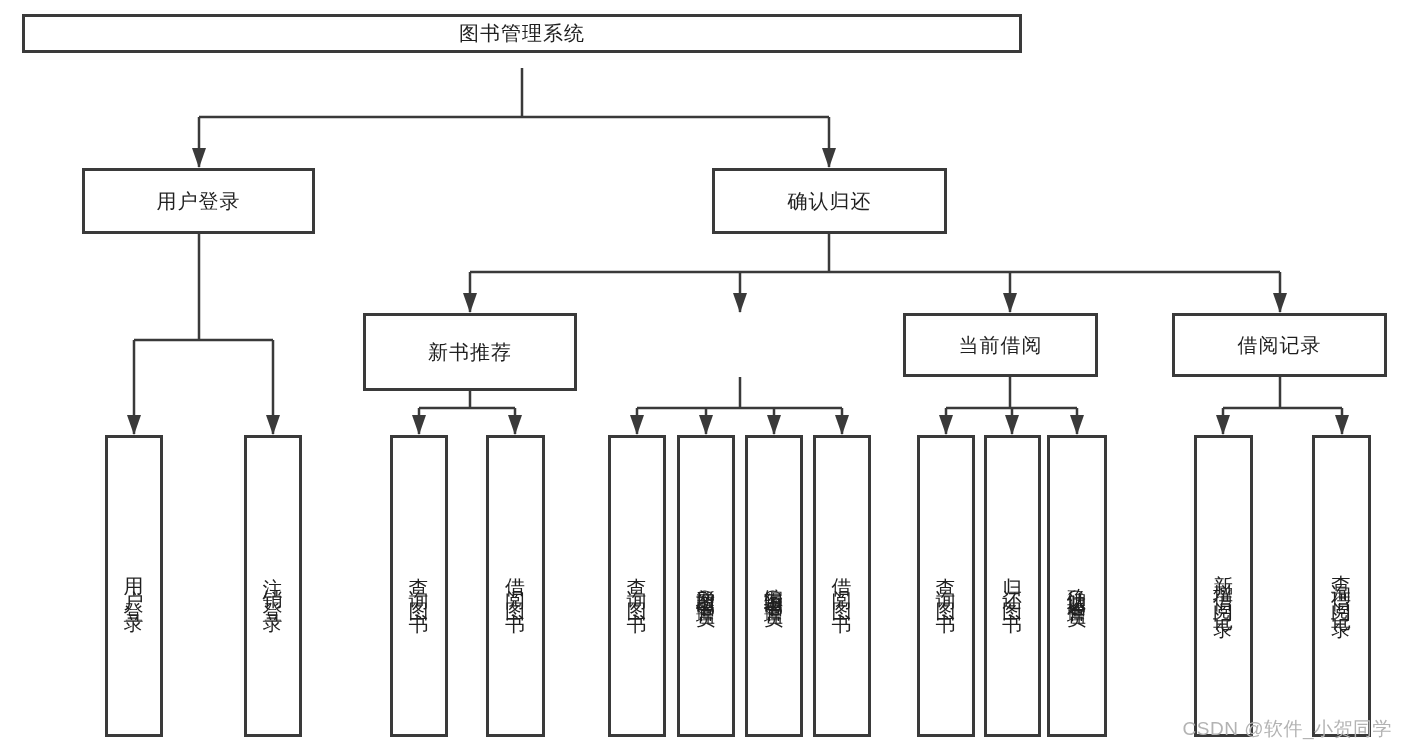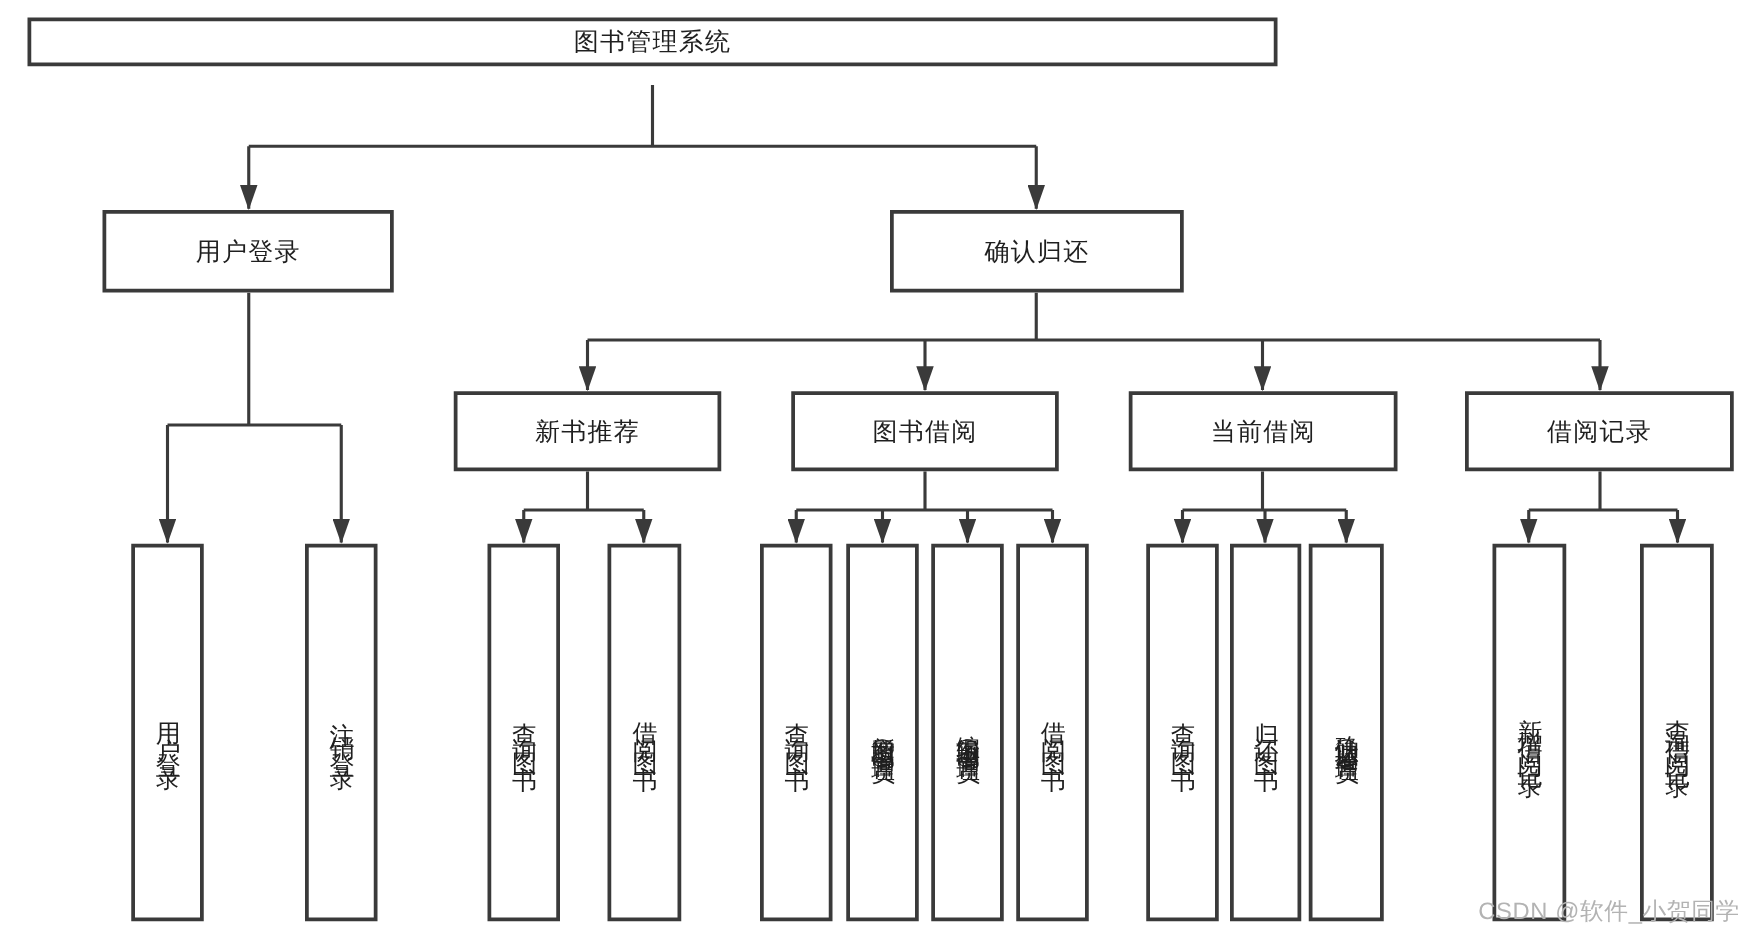--- a/index.html
+++ b/index.html
@@ -93,23 +93,22 @@
     <path d="M1280,377 V408 M1223,408 H1342"></path>
     <line x1="1223" y1="408" x2="1223" y2="434" marker-end="url(#arrow)"></line>
     <line x1="1342" y1="408" x2="1342" y2="434" marker-end="url(#arrow)"></line>
   </svg>
 
   <div class="node" style="left:22px;top:14px;width:1000px;height:39px">图书管理系统</div>
 
   <div class="node" style="left:82px;top:168px;width:233px;height:66px">用户登录</div>
   <div class="node" style="left:712px;top:168px;width:235px;height:66px">确认归还</div>
 
-  <div class="node" style="left:363px;top:313px;width:214px;height:64px">新书推荐</div>
-  <div class="node" style="left:633px;top:313px;width:214px;height:64px">图书借阅</div>
-  <div class="node" style="left:903px;top:313px;width:215px;height:64px">当前借阅</div>
+  <div class="node" style="left:363px;top:313px;width:214px;height:78px">新书推荐</div>
+  <div class="node" style="left:903px;top:313px;width:195px;height:64px">当前借阅</div>
   <div class="node" style="left:1172px;top:313px;width:215px;height:64px">借阅记录</div>
 
   <div class="node vnode" style="left:105px;top:435px;width:58px;height:302px">用户登录</div>
   <div class="node vnode" style="left:244px;top:435px;width:58px;height:302px">注销登录</div>
 
   <div class="node vnode" style="left:390px;top:435px;width:58px;height:302px">查询图书</div>
   <div class="node vnode" style="left:486px;top:435px;width:59px;height:302px">借阅图书</div>
 
   <div class="node vnode" style="left:608px;top:435px;width:58px;height:302px">查询图书</div>
   <div class="node vnode ls-tight" style="left:677px;top:435px;width:58px;height:302px">新增图书（管理员）</div>

